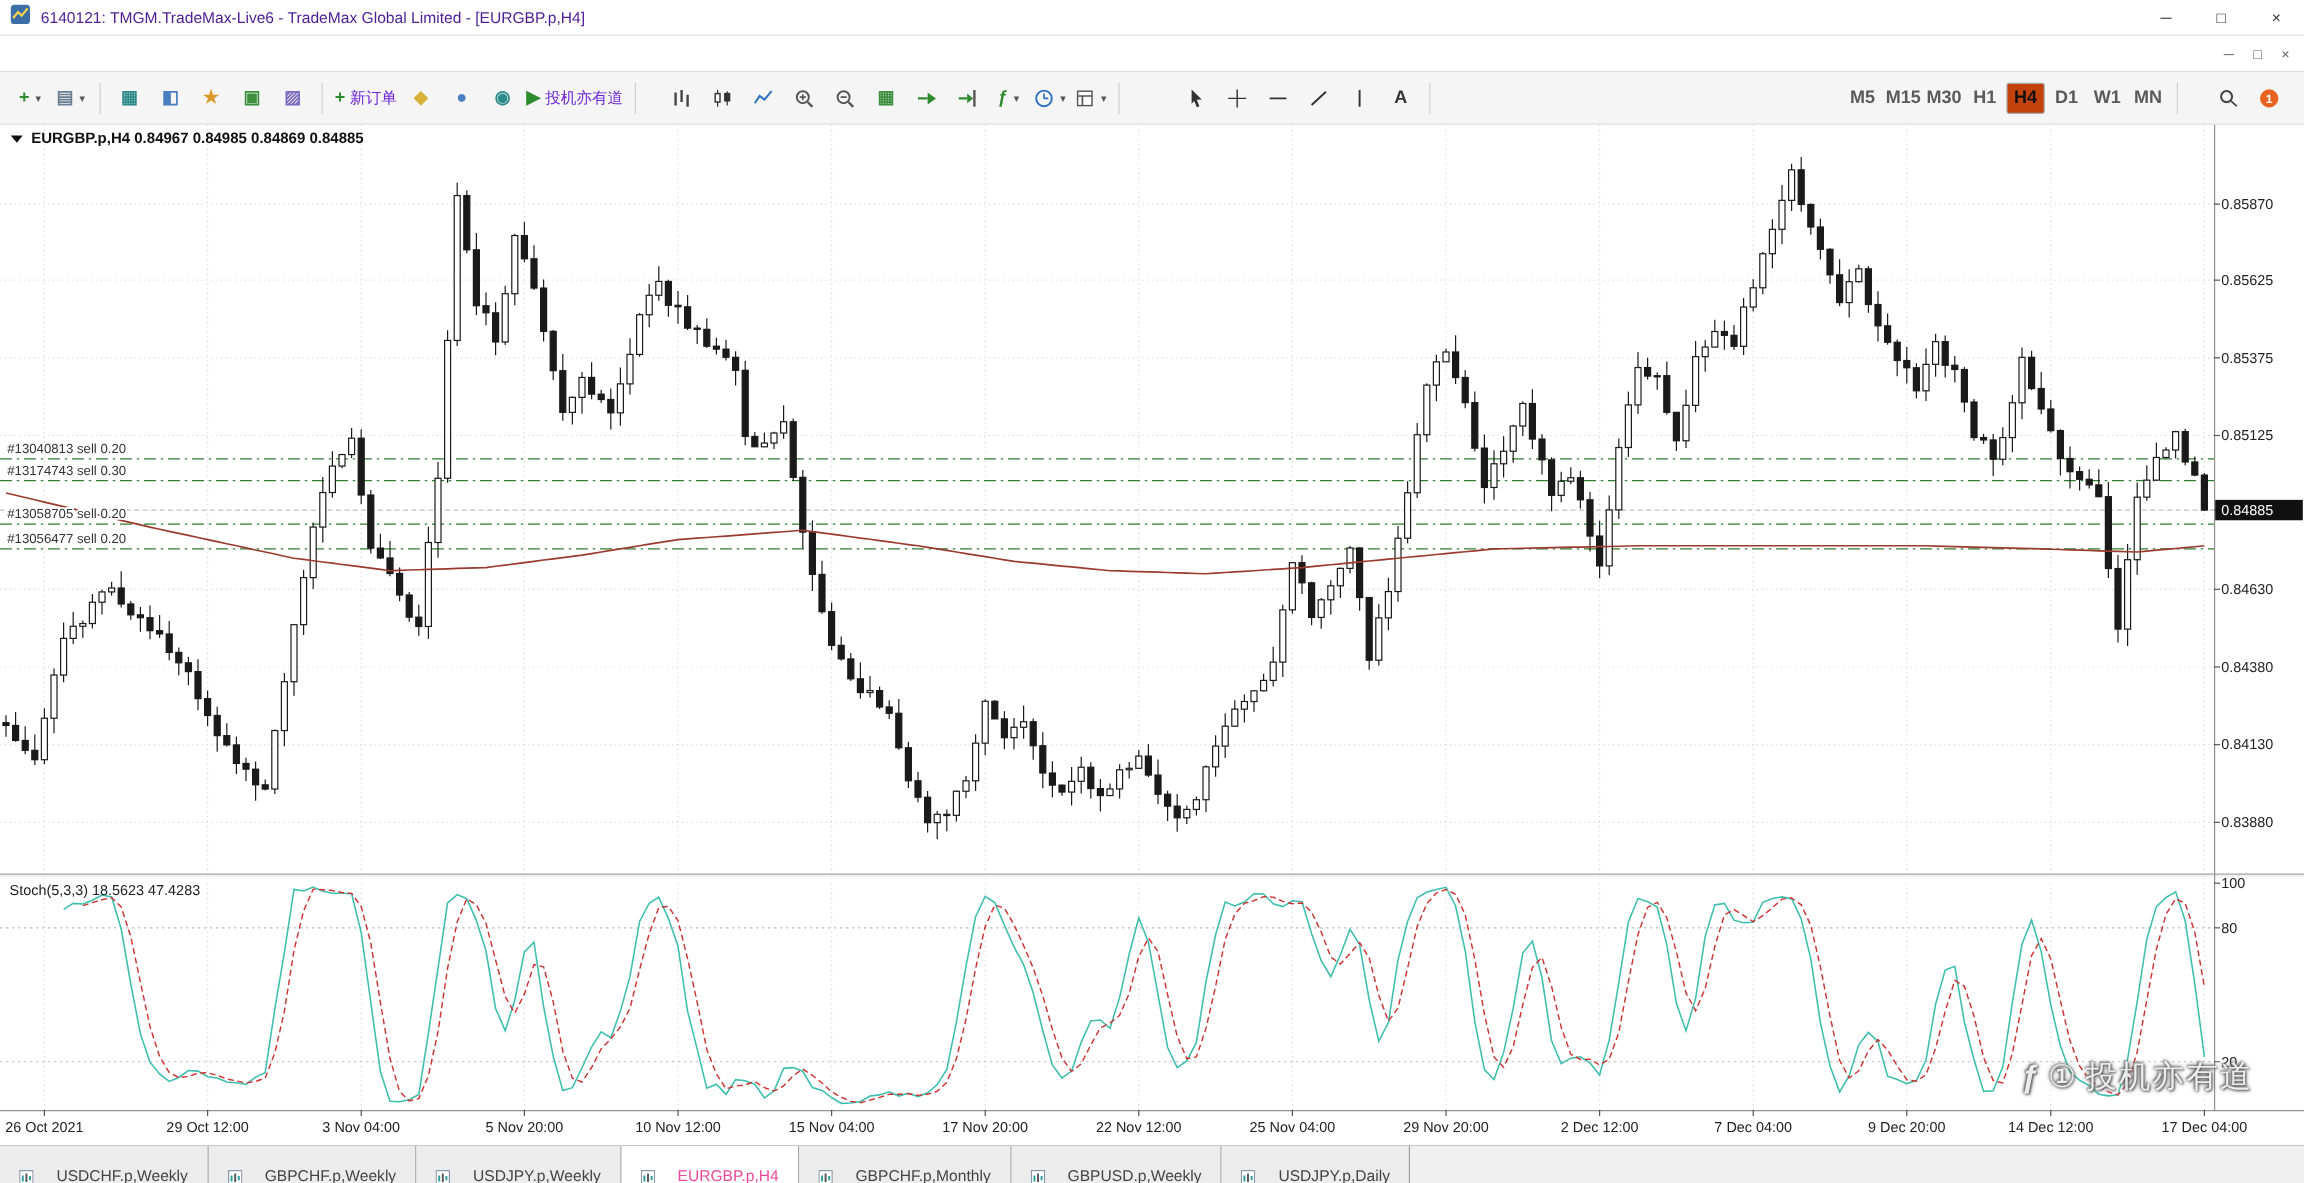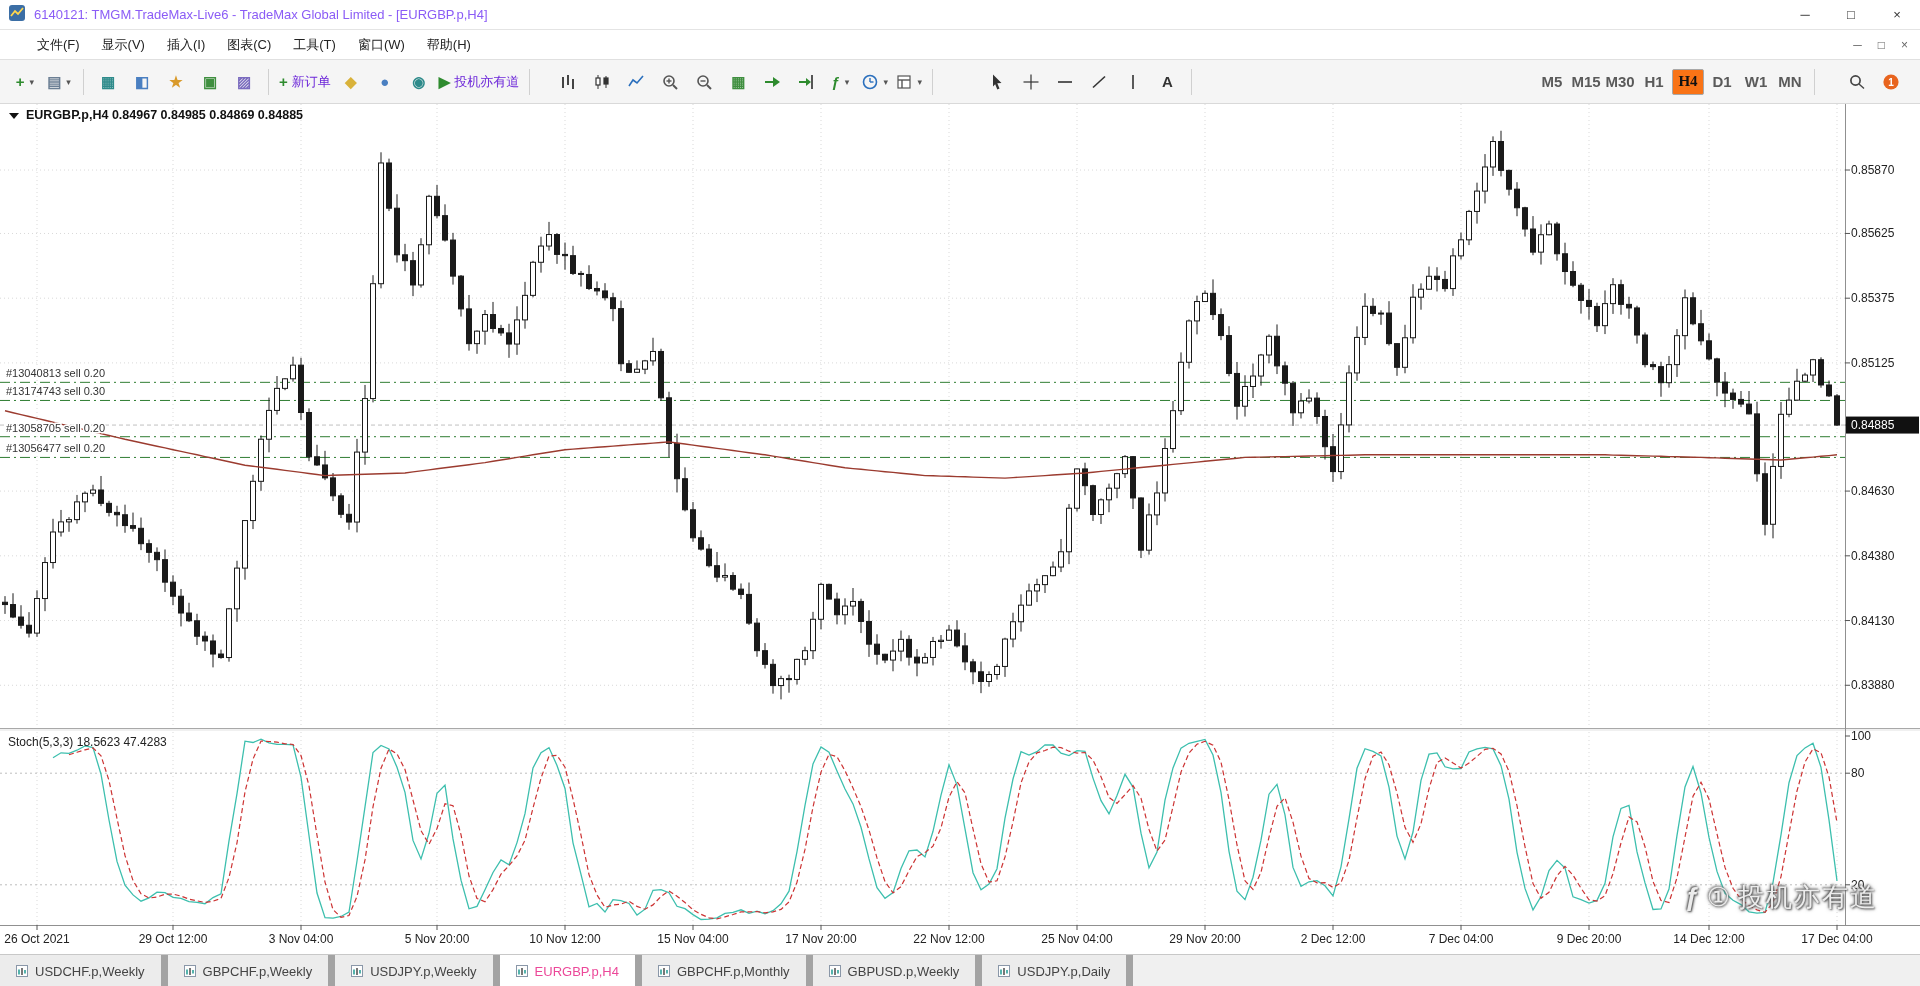--- a/index.html
+++ b/index.html
@@ -1,47 +1,47 @@
 <!DOCTYPE html>
 <html><head>
 <meta charset="utf-8">
 <style>
   html,body{margin:0;padding:0;background:#777;}
   #app{width:1920px;height:986px;background:#fff;position:relative;overflow:hidden;display:flex;flex-direction:column;font-family:"Liberation Sans",sans-serif;}
   
   .titlebar{flex:0 0 30px;height:30px;display:flex;align-items:center;background:#fff;border-bottom:1px solid #e4e4e4;padding-left:8px;box-sizing:border-box;}
-  .titlebar .title{font-size:13px;color:#8b5cf6;margin-left:8px;white-space:nowrap;}
+  .titlebar .title{font-size:13px;color:#4c1d95;margin-left:8px;white-space:nowrap;}
   .win-controls{margin-left:auto;display:flex;height:100%;}
   .win-btn{width:46px;display:flex;align-items:center;justify-content:center;font-size:13px;color:#333;}
   
   .menubar{flex:0 0 30px;height:30px;display:flex;align-items:center;background:#fff;border-bottom:1px solid #e0e0e0;padding-left:26px;font-size:13px;color:#222;box-sizing:border-box;}
   .menu-items{display:flex;}
   .menu-item{padding:4px 11px;white-space:nowrap;}
   .mdi-controls{margin-left:auto;margin-right:12px;display:flex;gap:16px;color:#666;font-size:12px;}
   .mdi-btn{cursor:default;}
   
   .toolbar{flex:0 0 44px;height:44px;background:#f5f5f5;border-bottom:1px solid #d9d9d9;display:flex;align-items:center;padding:0 8px;box-sizing:border-box;}
   .tool-group{display:flex;align-items:center;height:100%;}
   .tool-sep{width:1px;height:26px;background:#d0d0d0;margin:0 7px;}
   .tool-btn{min-width:28px;height:30px;display:flex;align-items:center;justify-content:center;gap:4px;padding:0 3px;border-radius:3px;}
   .tool-btn svg{display:block;}
   .tool-glyph{font-size:15px;line-height:1;font-weight:bold;}
   .tool-btn .lbl{font-size:13px;color:#6d28d9;font-weight:normal;white-space:nowrap;}
   .caret{font-size:9px;color:#555;margin-left:1px;}
   .tf-btn{min-width:30px;height:24px;font-size:15px;font-weight:bold;color:#5a5a5a;display:flex;align-items:center;justify-content:center;border:1px solid transparent;border-radius:2px;margin:0 1px;}
-  .tf-btn.active{background:#f97316;border-color:#a8a8a8;color:#111;font-family:Liberation Serif, serif;}
+  .tf-btn.active{background:#c2410c;border-color:#a8a8a8;color:#111;}
   
   .chart-wrap{position:relative;flex:0 0 850px;height:850px;background:#fff;}
   #chart-svg{display:block;}
   svg text{font-family:"Liberation Sans",sans-serif;}
   .watermark{position:absolute;top:776px;right:42px;font-size:26px;letter-spacing:2px;color:#ececec;text-shadow:1px 1px 2px #555,-1px -1px 2px #666,0 0 4px #777;display:flex;align-items:center;gap:6px;white-space:nowrap;}
   .wm-logo{font-weight:bold;font-style:italic;}
   
   .tabbar{flex:0 0 32px;height:32px;background:#f0f0f0;border-top:1px solid #c8c8c8;display:flex;align-items:stretch;font-size:13px;color:#444;}
-  .tab{display:flex;align-items:center;gap:7px;padding:0 16px;border-right:7px solid #a3a3a3;background:#ececec;white-space:nowrap;}
+  .tab{display:flex;align-items:flex-end;gap:19px;padding:0 16px;border-right:1px solid #a3a3a3;background:#ececec;white-space:nowrap;}
   .tab.active{background:#fff;color:#ec4899;}
 </style>
 </head>
 <body>
 
 <div id="app">
 
   <div class="titlebar">
     <span class="app-icon">
       <svg width="18" height="18" viewBox="0 0 18 18">
@@ -51,29 +51,20 @@
     </span>
     <span class="title">6140121: TMGM.TradeMax-Live6 - TradeMax Global Limited - [EURGBP.p,H4]</span>
     <div class="win-controls">
       <div class="win-btn">─</div>
       <div class="win-btn">□</div>
       <div class="win-btn">×</div>
     </div>
   </div>
 
   <div class="menubar">
-    <div id="menu-items" class="menu-items">
-        <span class="menu-item">文件(F)</span>
-        <span class="menu-item">显示(V)</span>
-        <span class="menu-item">插入(I)</span>
-        <span class="menu-item">图表(C)</span>
-        <span class="menu-item">工具(T)</span>
-        <span class="menu-item">窗口(W)</span>
-        <span class="menu-item">帮助(H)</span>
-      </div>
     <div id="mdi-controls" class="mdi-controls">
         <span class="mdi-btn">─</span>
         <span class="mdi-btn">□</span>
         <span class="mdi-btn">×</span>
       </div>
   </div>
 
   <div class="toolbar" id="toolbar">
       <div class="tool-group">
         <div class="tool-btn">

